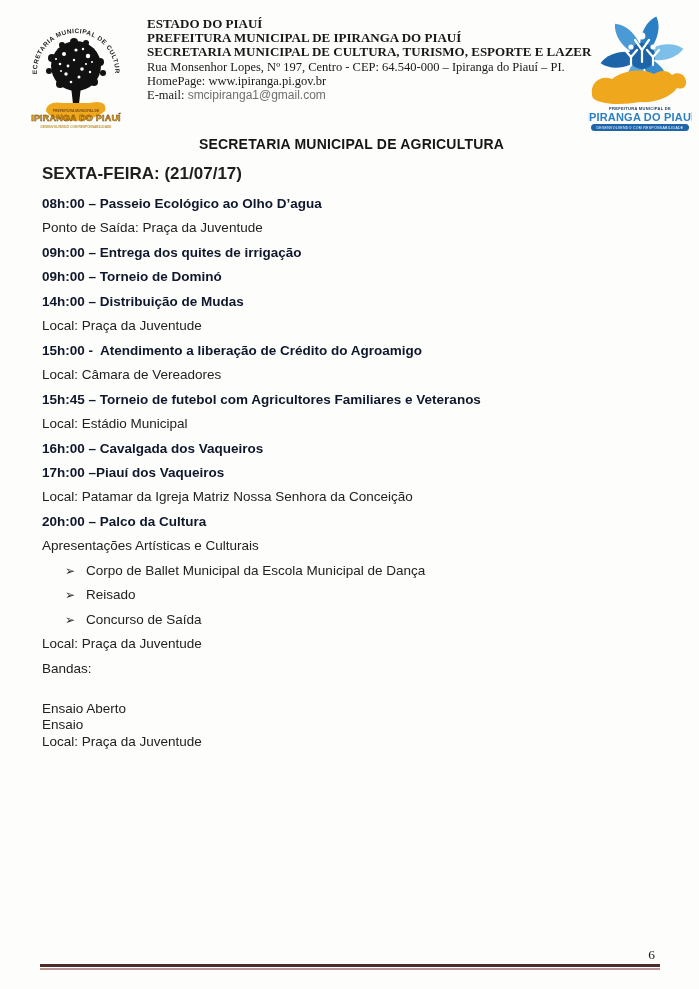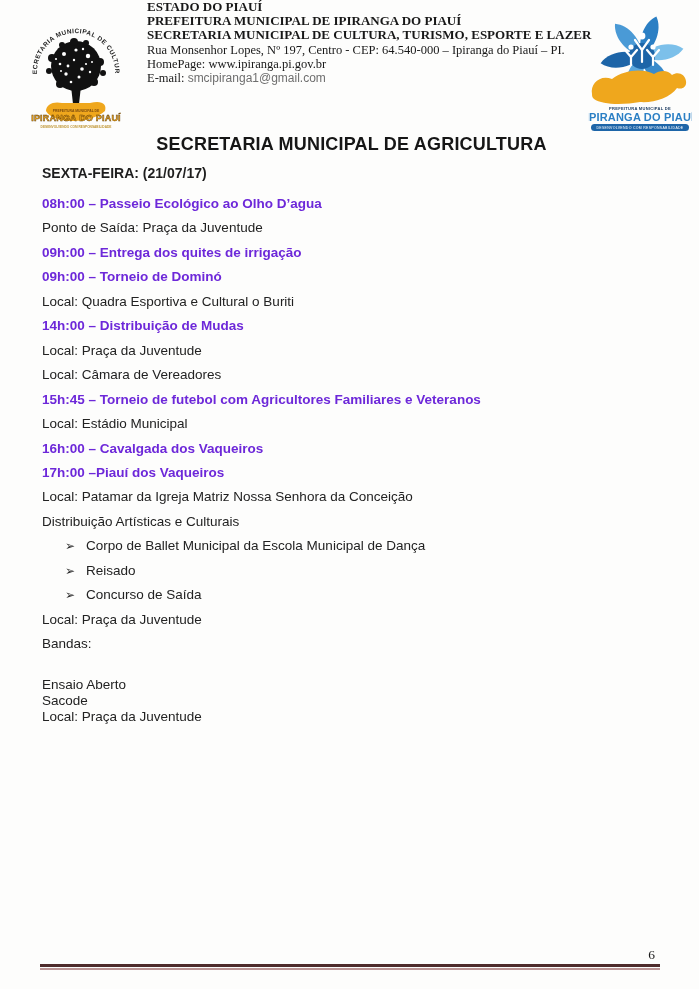--- a/index.html
+++ b/index.html
@@ -6,42 +6,42 @@
   .page {
     position:relative; width:699px; height:989px; background:#fdfdfc;
     font-family:"Liberation Sans","DejaVu Sans",sans-serif; color:#1e1e1e;
     overflow:hidden;
   }
 
   
   .logo-left  { position:absolute; left:16px;  top:14px; width:120px; height:116px; }
   .logo-right { position:absolute; left:588px; top:10px; width:104px; height:122px; }
   .header-text {
-    position:absolute; left:147px; top:0;
+    position:absolute; left:147px; top:17px;
     font-family:"Liberation Serif","DejaVu Serif",serif;
     font-size:12.5px; line-height:14.2px; white-space:nowrap; color:#181818;
   }
   .h-line.line-bold { font-weight:bold; font-size:13px; }
   .email-line .email-addr {
     font-family:"Liberation Sans","DejaVu Sans",sans-serif;
     font-size:12px; color:var(--email-gray,#6e6e6e);
   }
 
   
   .doc-body { position:absolute; left:42px; right:38px; top:134px; }
   .doc-title {
-    margin:0; text-align:center; font-size:18px; font-weight:bold;
+    margin:0; text-align:center; font-size:14px; font-weight:bold;
     line-height:21px; letter-spacing:0.2px; color:#161616;
   }
-  .day-heading { margin:8px 0 8px 0; font-weight:bold; font-size:14px; line-height:21px; }
+  .day-heading { margin:8px 0 8px 0; font-weight:bold; font-size:17px; line-height:21px; }
   .schedule { margin-top:8px; }
   .schedule-line {
     margin:0; font-size:13.5px; line-height:24.45px; white-space:pre-wrap; color:#222;
   }
-  .line-event { font-weight:bold; color:#6d28d9; }
+  .line-event { font-weight:bold; color:#0f172a; }
   .line-bullet { padding-left:23px; }
   .bullet-glyph { display:none; }
   .line-bullet .bullet-glyph { display:inline-block; width:21px; font-size:12px; color:#2a2a2a; }
   .line-tight { line-height:16.3px; }
   .schedule-line:not(.line-tight) + .line-tight { margin-top:20px; }
 
   
   .page-number {
     position:absolute; right:44px; bottom:26px;
     font-family:"Liberation Serif","DejaVu Serif",serif; font-size:13.5px; color:#1a1a1a;
@@ -148,37 +148,38 @@
 
   <main class="doc-body">
     <h1 class="doc-title">SECRETARIA MUNICIPAL DE AGRICULTURA</h1>
     <p class="day-heading">SEXTA-FEIRA: (21/07/17)</p>
     <div class="schedule">
 
     <p class="schedule-line line-event"><span>08h:00 – Passeio Ecológico ao Olho D’agua</span></p>
         <p class="schedule-line line-detail"><span>Ponto de Saída: Praça da Juventude</span></p>
         <p class="schedule-line line-event"><span>09h:00 – Entrega dos quites de irrigação</span></p>
         <p class="schedule-line line-event"><span>09h:00 – Torneio de Dominó</span></p>
-        <p class="schedule-line line-detail"><span>Local: Quadra Esportiva e Cultural o Buriti</span></p>
         <p class="schedule-line line-event"><span>14h:00 – Distribuição de Mudas</span></p>
         <p class="schedule-line line-detail"><span>Local: Praça da Juventude</span></p>
+        <p class="schedule-line line-event"><span>15h:00 -  Atendimento a liberação de Crédito do Agroamigo</span></p>
         <p class="schedule-line line-detail"><span>Local: Câmara de Vereadores</span></p>
         <p class="schedule-line line-event"><span>15h:45 – Torneio de futebol com Agricultores Familiares e Veteranos</span></p>
         <p class="schedule-line line-detail"><span>Local: Estádio Municipal</span></p>
         <p class="schedule-line line-event"><span>16h:00 – Cavalgada dos Vaqueiros</span></p>
         <p class="schedule-line line-event"><span>17h:00 –Piauí dos Vaqueiros</span></p>
         <p class="schedule-line line-detail"><span>Local: Patamar da Igreja Matriz Nossa Senhora da Conceição</span></p>
-        <p class="schedule-line line-detail"><span>Distribuição Artísticas e Culturais</span></p>
+        <p class="schedule-line line-event"><span>20h:00 – Palco da Cultura</span></p>
+        <p class="schedule-line line-detail"><span>Apresentações Artísticas e Culturais</span></p>
         <p class="schedule-line line-bullet"><span class="bullet-glyph">➢</span><span>Corpo de Ballet Municipal da Escola Municipal de Dança</span></p>
         <p class="schedule-line line-bullet"><span class="bullet-glyph">➢</span><span>Reisado</span></p>
         <p class="schedule-line line-bullet"><span class="bullet-glyph">➢</span><span>Concurso de Saída</span></p>
         <p class="schedule-line line-detail"><span>Local: Praça da Juventude</span></p>
         <p class="schedule-line line-detail"><span>Bandas:</span></p>
         <p class="schedule-line line-tight"><span>Ensaio Aberto</span></p>
-        <p class="schedule-line line-tight"><span>Sacode</span></p>
+        <p class="schedule-line line-tight"><span>Ensaio</span></p>
         <p class="schedule-line line-tight"><span>Local: Praça da Juventude</span></p>
       </div>
   </main>
 
   <div class="page-number">6</div>
   <div class="footer-rule">
     <div class="rule-dark"></div>
     <div class="rule-light"></div>
   </div>
 

